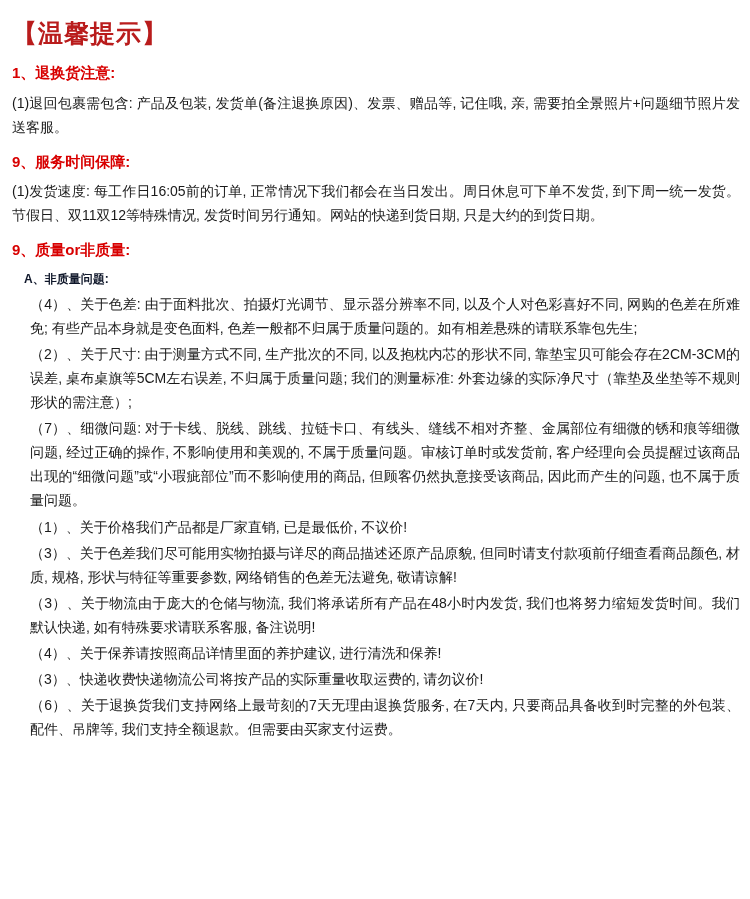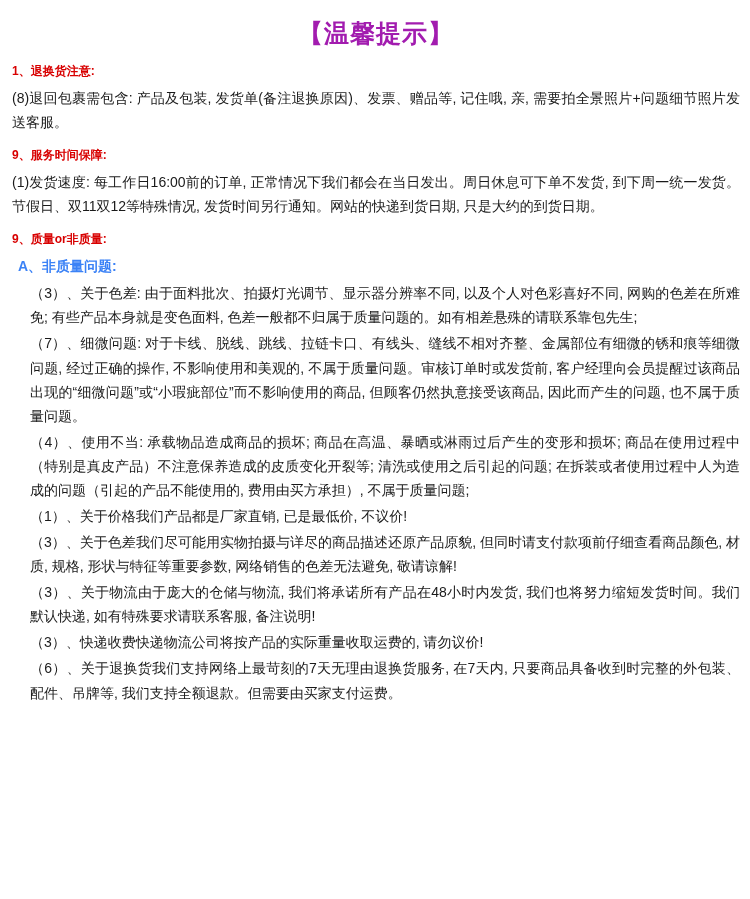--- a/index.html
+++ b/index.html
@@ -12,40 +12,39 @@
     min-height: 899px;
     font-family: "Liberation Sans", sans-serif;
     color: #1a1a1a;
   }
   .page {
     width: 750px;
     box-sizing: border-box;
     padding: 12px 10px 18px 10px;
   }
   .title {
-    color: #a21caf;
+    color: #b91c1c;
     font-size: 25px;
     font-weight: bold;
     letter-spacing: 1px;
     margin: 6px 0 14px 2px;
     line-height: 1.2;
-    text-align: center;
   }
   .section-head {
     color: #d80000;
-    font-size: 12px;
+    font-size: 15px;
     font-weight: bold;
     margin: 12px 0 6px 2px;
     line-height: 1.5;
   }
   .sub-head {
-    color: #3b82f6;
-    font-size: 14px;
+    color: #0f172a;
+    font-size: 12px;
     font-weight: bold;
-    margin: 8px 0 4px 8px;
+    margin: 8px 0 4px 14px;
     line-height: 1.5;
   }
   .para {
     font-size: 14px;
     line-height: 1.72;
     margin: 2px 0 2px 2px;
     text-align: justify;
   }
   .para.indent {
     margin-left: 20px;
@@ -56,30 +55,31 @@
   }
 </style>
 </head>
 <body>
 
 <div class="page">
 
   <div class="title">【温馨提示】</div>
 
   <div class="section-head">1、退换货注意:</div>
-  <div class="para hang">(8)退回包裹需包含: 产品及包装, 发货单(备注退换原因)、发票、赠品等, 记住哦, 亲, 需要拍全景照片+问题细节照片发送客服。</div>
+  <div class="para hang">(1)退回包裹需包含: 产品及包装, 发货单(备注退换原因)、发票、赠品等, 记住哦, 亲, 需要拍全景照片+问题细节照片发送客服。</div>
 
   <div class="section-head">9、服务时间保障:</div>
-  <div class="para hang">(1)发货速度: 每工作日16:00前的订单, 正常情况下我们都会在当日发出。周日休息可下单不发货, 到下周一统一发货。节假日、双11双12等特殊情况, 发货时间另行通知。网站的快递到货日期, 只是大约的到货日期。</div>
+  <div class="para hang">(1)发货速度: 每工作日16:05前的订单, 正常情况下我们都会在当日发出。周日休息可下单不发货, 到下周一统一发货。节假日、双11双12等特殊情况, 发货时间另行通知。网站的快递到货日期, 只是大约的到货日期。</div>
 
   <div class="section-head">9、质量or非质量:</div>
   <div class="sub-head">A、非质量问题:</div>
-  <div class="para indent">（3）、关于色差: 由于面料批次、拍摄灯光调节、显示器分辨率不同, 以及个人对色彩喜好不同, 网购的色差在所难免; 有些产品本身就是变色面料, 色差一般都不归属于质量问题的。如有相差悬殊的请联系靠包先生;</div>
+  <div class="para indent">（4）、关于色差: 由于面料批次、拍摄灯光调节、显示器分辨率不同, 以及个人对色彩喜好不同, 网购的色差在所难免; 有些产品本身就是变色面料, 色差一般都不归属于质量问题的。如有相差悬殊的请联系靠包先生;</div>
+  <div class="para indent">（2）、关于尺寸: 由于测量方式不同, 生产批次的不同, 以及抱枕内芯的形状不同, 靠垫宝贝可能会存在2CM-3CM的误差, 桌布桌旗等5CM左右误差, 不归属于质量问题; 我们的测量标准: 外套边缘的实际净尺寸（靠垫及坐垫等不规则形状的需注意）;</div>
   <div class="para indent">（7）、细微问题: 对于卡线、脱线、跳线、拉链卡口、有线头、缝线不相对齐整、金属部位有细微的锈和痕等细微问题, 经过正确的操作, 不影响使用和美观的, 不属于质量问题。审核订单时或发货前, 客户经理向会员提醒过该商品出现的“细微问题”或“小瑕疵部位”而不影响使用的商品, 但顾客仍然执意接受该商品, 因此而产生的问题, 也不属于质量问题。</div>
-  <div class="para indent">（4）、使用不当: 承载物品造成商品的损坏; 商品在高温、暴晒或淋雨过后产生的变形和损坏; 商品在使用过程中（特别是真皮产品）不注意保养造成的皮质变化开裂等; 清洗或使用之后引起的问题; 在拆装或者使用过程中人为造成的问题（引起的产品不能使用的, 费用由买方承担）, 不属于质量问题;</div>
 
   <div class="para indent">（1）、关于价格我们产品都是厂家直销, 已是最低价, 不议价!</div>
   <div class="para indent">（3）、关于色差我们尽可能用实物拍摄与详尽的商品描述还原产品原貌, 但同时请支付款项前仔细查看商品颜色, 材质, 规格, 形状与特征等重要参数, 网络销售的色差无法避免, 敬请谅解!</div>
   <div class="para indent">（3）、关于物流由于庞大的仓储与物流, 我们将承诺所有产品在48小时内发货, 我们也将努力缩短发货时间。我们默认快递, 如有特殊要求请联系客服, 备注说明!</div>
+  <div class="para indent">（4）、关于保养请按照商品详情里面的养护建议, 进行清洗和保养!</div>
   <div class="para indent">（3）、快递收费快递物流公司将按产品的实际重量收取运费的, 请勿议价!</div>
   <div class="para indent">（6）、关于退换货我们支持网络上最苛刻的7天无理由退换货服务, 在7天内, 只要商品具备收到时完整的外包装、配件、吊牌等, 我们支持全额退款。但需要由买家支付运费。</div>
 
 </div>
 
 </body></html>

